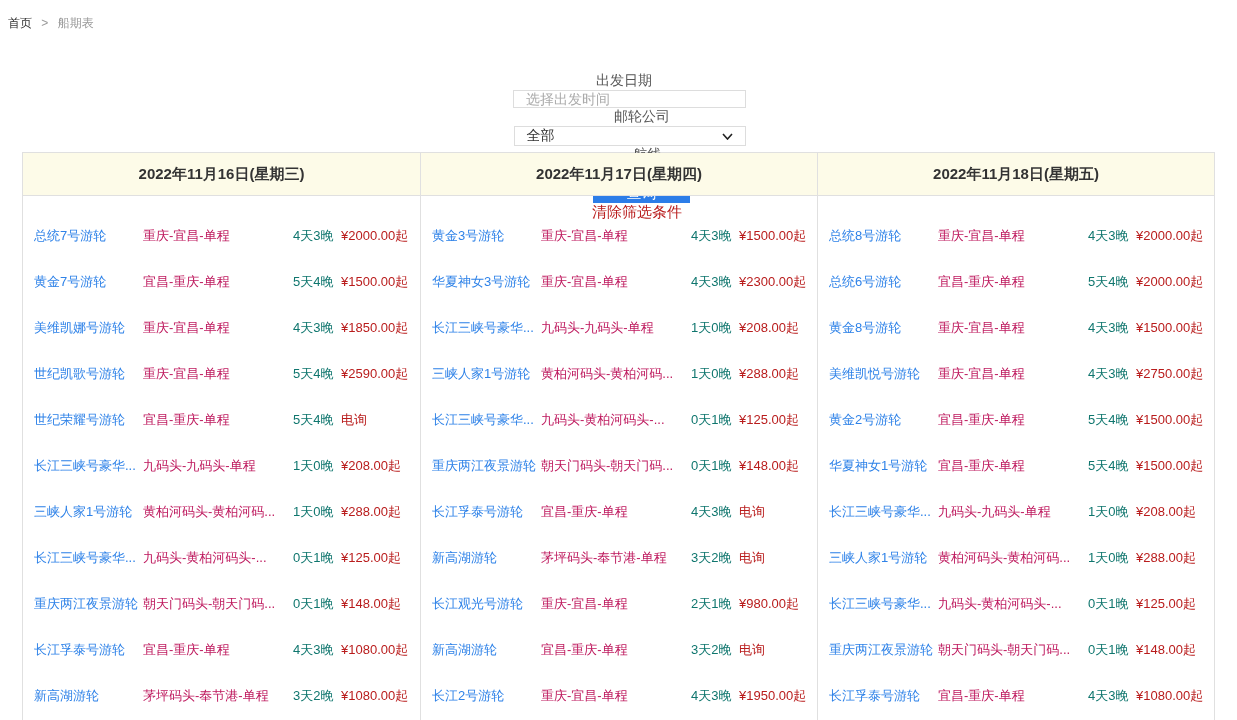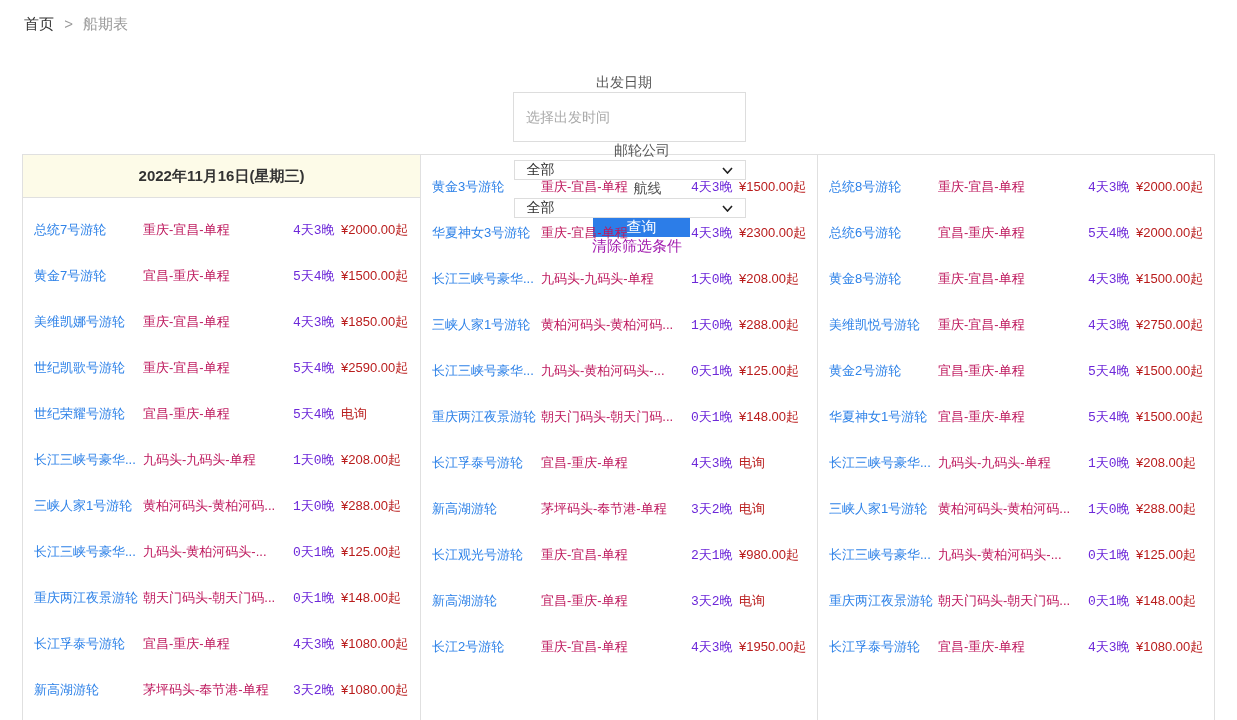--- a/index.html
+++ b/index.html
@@ -1,56 +1,56 @@
 <!DOCTYPE html>
 <html><head>
 <meta charset="utf-8">
 <style>
   * { margin:0; padding:0; box-sizing:border-box; }
   html,body { width:1237px; height:720px; overflow:hidden; background:#fff;
     font-family:"Liberation Sans","DejaVu Sans",sans-serif; }
   .page { width:1237px; height:720px; position:relative; }
 
   
-  .breadcrumb { padding:15px 0 0 24px; font-size:15px; color:#888; }
+  .breadcrumb { padding:15px 0 0 8px; font-size:12px; color:#888; }
   .breadcrumb .bc-home { color:#333; cursor:pointer; }
   .breadcrumb .bc-sep { margin:0 6px; color:#999; }
   .breadcrumb .bc-cur { color:#999; }
 
   
   .filters { display:flex; align-items:center; margin:40px 0 0 22px; height:46px;flex-direction:column; }
   .f-label { font-size:14px; color:#555; margin-right:11px; white-space:nowrap; }
-  .date-input { width:233px; height:52px; border:1px solid #ddd; padding:16px 12px;
+  .date-input { width:233px; height:52px; border:1px solid #ddd; padding:0 12px;
     font-size:14px; color:#333; outline:none; font-family:inherit; }
   .date-input::placeholder { color:#aaa; }
   .sel { width:232px; height:29px; border:1px solid #ddd; display:flex; align-items:center;
     justify-content:space-between; padding:0 12px; font-size:14px; color:#333;
     background:#fff; cursor:pointer; }
   .sel .chev { display:flex; align-items:center; color:#222; }
   .gap1 { margin-left:36px;font-family:Liberation Serif, serif; } .gap2 { margin-left:47px; } 
   .search-btn { margin-left:24px; width:97px; height:44px; background:#2c7de8; color:#fff;
     border:none; border-radius:0; font-size:15px; cursor:pointer; font-family:inherit; }
-  .clear-link { margin-left:15px; font-size:15px; color:#a21caf; text-decoration:none; cursor:pointer; white-space:nowrap; }
+  .clear-link { margin-left:15px; font-size:15px; color:#b91c1c; text-decoration:none; cursor:pointer; white-space:nowrap; }
 
   
   .schedule-table { margin:34px 0 0 22px; width:1193px; height:568px;
     border:1px solid #e0e0e0; border-bottom:none; overflow:hidden;
     display:grid; grid-template-columns:1fr 1fr 1fr; }
   .day-col { min-width:0; }
   .day-col + .day-col { border-left:1px solid #e0e0e0; }
   .day-header { height:43px; background:#fdfbe8; border-bottom:1px solid #e0e0e0;
     display:flex; align-items:center; justify-content:center;
     font-size:15px; font-weight:bold; color:#333; }
-  .day-body { padding-top:9px; }
+  .day-body { padding-top:17px; }
   .cruise-row { height:46px; display:grid; grid-template-columns:109px 150px 48px auto;
     align-items:center; padding-left:11px; font-size:13px; }
   .cruise-row > * { white-space:nowrap; overflow:hidden; }
   .ship  { color:#2e82e8; text-decoration:none; cursor:pointer; padding-right:6px; }
   .route { color:#be185d; text-decoration:none; cursor:pointer; padding-right:6px; }
-  .dur   { color:#6d28d9;font-family:Liberation Mono, monospace; }
+  .dur   { color:#0f766e; }
   .price { color:#b91c1c; text-decoration:none; cursor:pointer; padding-right:4px; }
 </style>
 </head>
 <body>
 
 <div class="page">
 
   <div class="breadcrumb">
     <span class="bc-home">首页</span>
     <span class="bc-sep">&gt;</span>
@@ -153,20 +153,21 @@
           <div class="cruise-row">
           <a class="ship">新高湖游轮</a>
           <a class="route">茅坪码头-奉节港-单程</a>
           <span class="dur">3天2晚</span>
           <a class="price">¥1080.00起</a>
         </div>
         </div>
     </div>
 
     <div class="day-col">
+      <div class="day-header">2022年11月17日(星期四)</div>
       <div class="day-body">
 
       <div class="cruise-row">
           <a class="ship">黄金3号游轮</a>
           <a class="route">重庆-宜昌-单程</a>
           <span class="dur">4天3晚</span>
           <a class="price">¥1500.00起</a>
         </div>
           <div class="cruise-row">
           <a class="ship">华夏神女3号游轮</a>
@@ -225,20 +226,21 @@
           <div class="cruise-row">
           <a class="ship">长江2号游轮</a>
           <a class="route">重庆-宜昌-单程</a>
           <span class="dur">4天3晚</span>
           <a class="price">¥1950.00起</a>
         </div>
         </div>
     </div>
 
     <div class="day-col">
+      <div class="day-header">2022年11月18日(星期五)</div>
       <div class="day-body">
 
       <div class="cruise-row">
           <a class="ship">总统8号游轮</a>
           <a class="route">重庆-宜昌-单程</a>
           <span class="dur">4天3晚</span>
           <a class="price">¥2000.00起</a>
         </div>
           <div class="cruise-row">
           <a class="ship">总统6号游轮</a>

